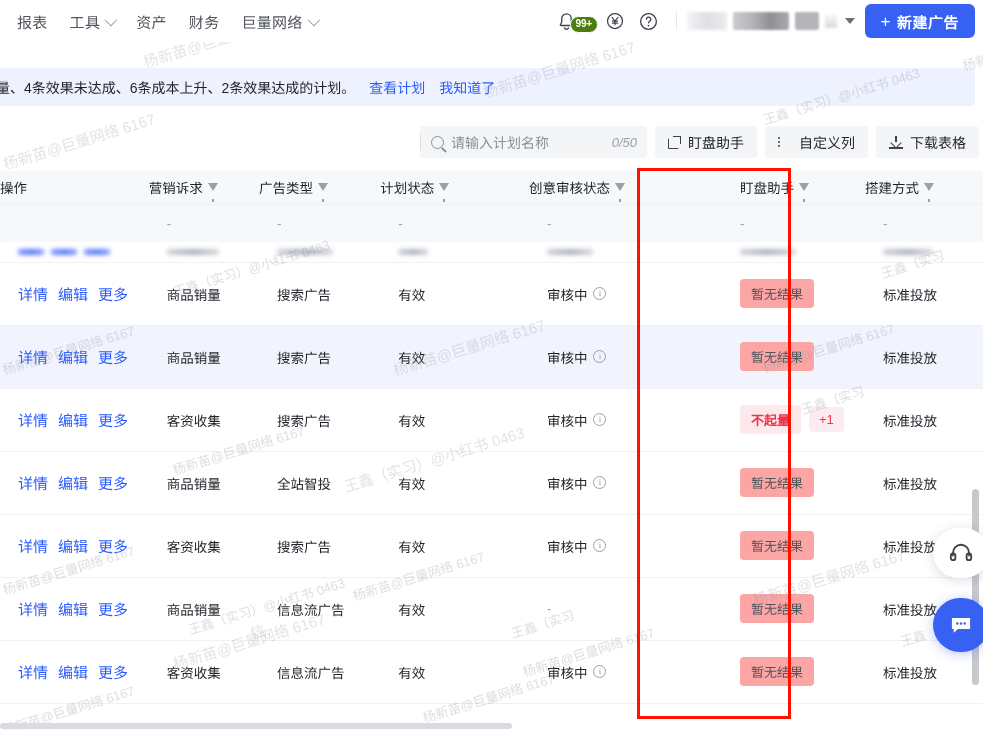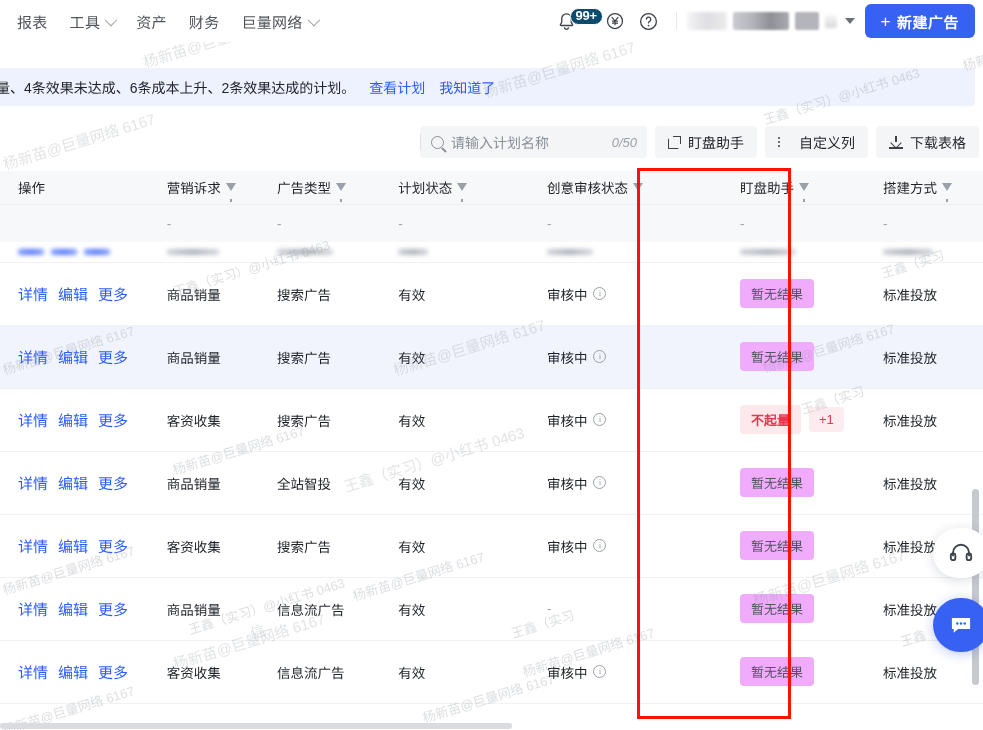--- a/index.html
+++ b/index.html
@@ -36,22 +36,22 @@
     margin-left: auto; display: flex; align-items: center; gap: 0px;
     padding-right: 8px; height: 42px;
   }
   .icon-btn {
     position: relative; width: 34px; height: 34px;
     display: flex; align-items: center; justify-content: center;
     cursor: pointer; color: #3d4148;
   }
   .bell-wrap { position: relative; width: 42px; height: 34px; display:flex; align-items:center; justify-content:flex-start;}
   .badge-99 {
-    position: absolute; left: 14px; top: 4px;
-    background: #0c4a6e; color: #fff; font-size: 13px; font-weight: 700;
+    position: absolute; left: 14px; top: 12px;
+    background: #4d7c0f; color: #fff; font-size: 10px; font-weight: 700;
     border-radius: 9px; padding: 1px 5px 2px 5px; line-height: 12px;
     border: 1.5px solid #fff;
     letter-spacing: -.2px;
   }
   .nav-divider { width: 1px; height: 18px; background: #e6e8eb; margin: 0 10px; }
   .acct { display: flex; align-items: center; gap: 6px; cursor: pointer; }
   .blur-chip { border-radius: 2px; }
   .b1 { width: 40px; height: 18px; background: linear-gradient(90deg,#f4f4f6,#dedee3,#ececed); filter: blur(1.6px); }
   .b2 { width: 56px; height: 18px; background: linear-gradient(90deg,#c9cbd0,#b4b6bb,#8e9095,#a9abb0); filter: blur(1.3px); }
   .b3 { width: 24px; height: 18px; background: #b3b5ba; filter: blur(1.2px); }
@@ -163,21 +163,21 @@
   table.grid { border-collapse: collapse; width: 1080px; table-layout: fixed; }
   table.grid th, table.grid td {
     font-size: 13.5px; text-align: left; vertical-align: middle;
     padding: 0 0 0 0; color: #1f2329; font-weight: 400;
   }
   thead th {
     height: 33px; background: #f7f8fa; color: #4a4f57;
     font-size: 13.5px; font-weight: 700; white-space: nowrap;
     border-bottom: 1px solid #eef0f2;
   }
-  .th-inner { display: flex; align-items: center; gap: 5px; padding-left: 18px; }
+  .th-inner { display: flex; align-items: center; gap: 5px; }
   .funnel {
     width: 0; height: 0; flex: none;
     border-left: 5px solid transparent; border-right: 5px solid transparent;
     border-top: 8px solid #9aa0a8; position: relative;
   }
   .funnel::after {
     content: ""; position: absolute; left: -1px; top: 8px; width: 2px; height: 3px; background: #9aa0a8;
   }
   tbody tr { height: 63px; }
   tbody tr.summary { height: 38px; background: #f7f8fa; }
@@ -188,21 +188,21 @@
   td .cell { padding-left: 18px; display: flex; align-items: center; gap: 6px; }
   .ops { display: flex; align-items: center; gap: 10px; padding-left: 18px; }
   .op-link { color: #2b5cff; font-size: 15px; cursor: pointer; white-space: nowrap; }
   .info-i {
     display: inline-flex; align-items: center; justify-content: center; flex: none;
     width: 13px; height: 13px; border: 1.2px solid #9aa0a8; border-radius: 50%;
     font-size: 9px; color: #9aa0a8; font-style: normal; line-height: 1; cursor: pointer;
     font-family: "Liberation Serif", serif;
   }
   .tag-none {
-    display: inline-block; background: #f0abfc; color: #51555c;
+    display: inline-block; background: #fca5a5; color: #51555c;
     font-size: 13px; border-radius: 4px; padding: 5px 11px; white-space: nowrap;
   }
   .tag-warn {
     display: inline-block; background: #fde8ec; color: #e8374f;
     font-size: 13px; border-radius: 4px; padding: 5px 11px; white-space: nowrap; font-weight: 700;
   }
   .tag-plus {
     display: inline-block; background: #fdecef; color: #e8374f;
     font-size: 13px; border-radius: 4px; padding: 5px 10px; white-space: nowrap;
   }

